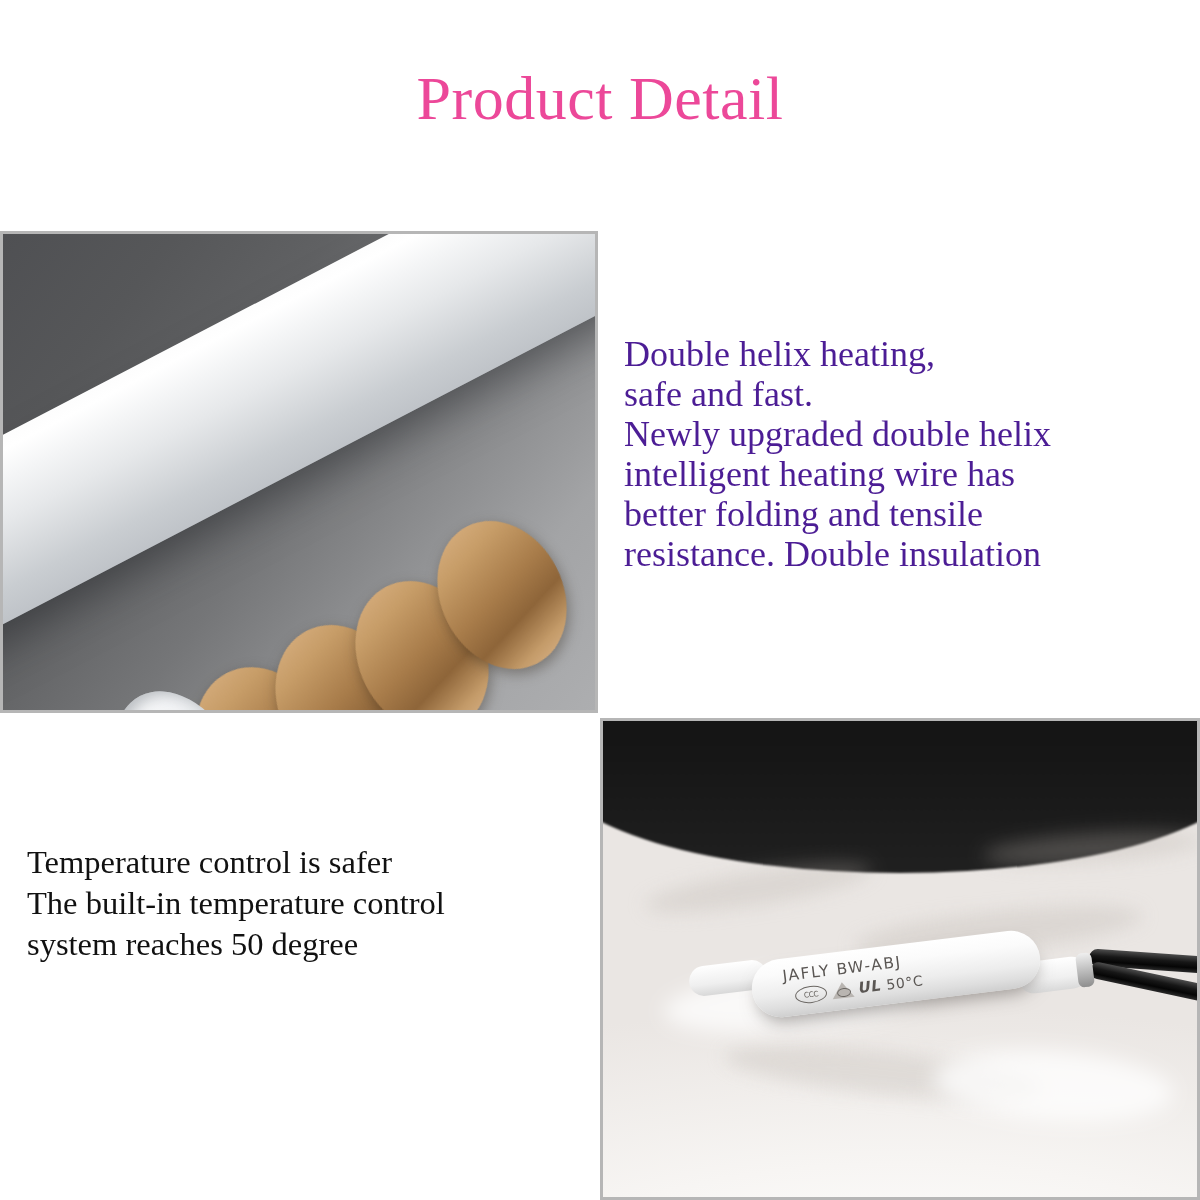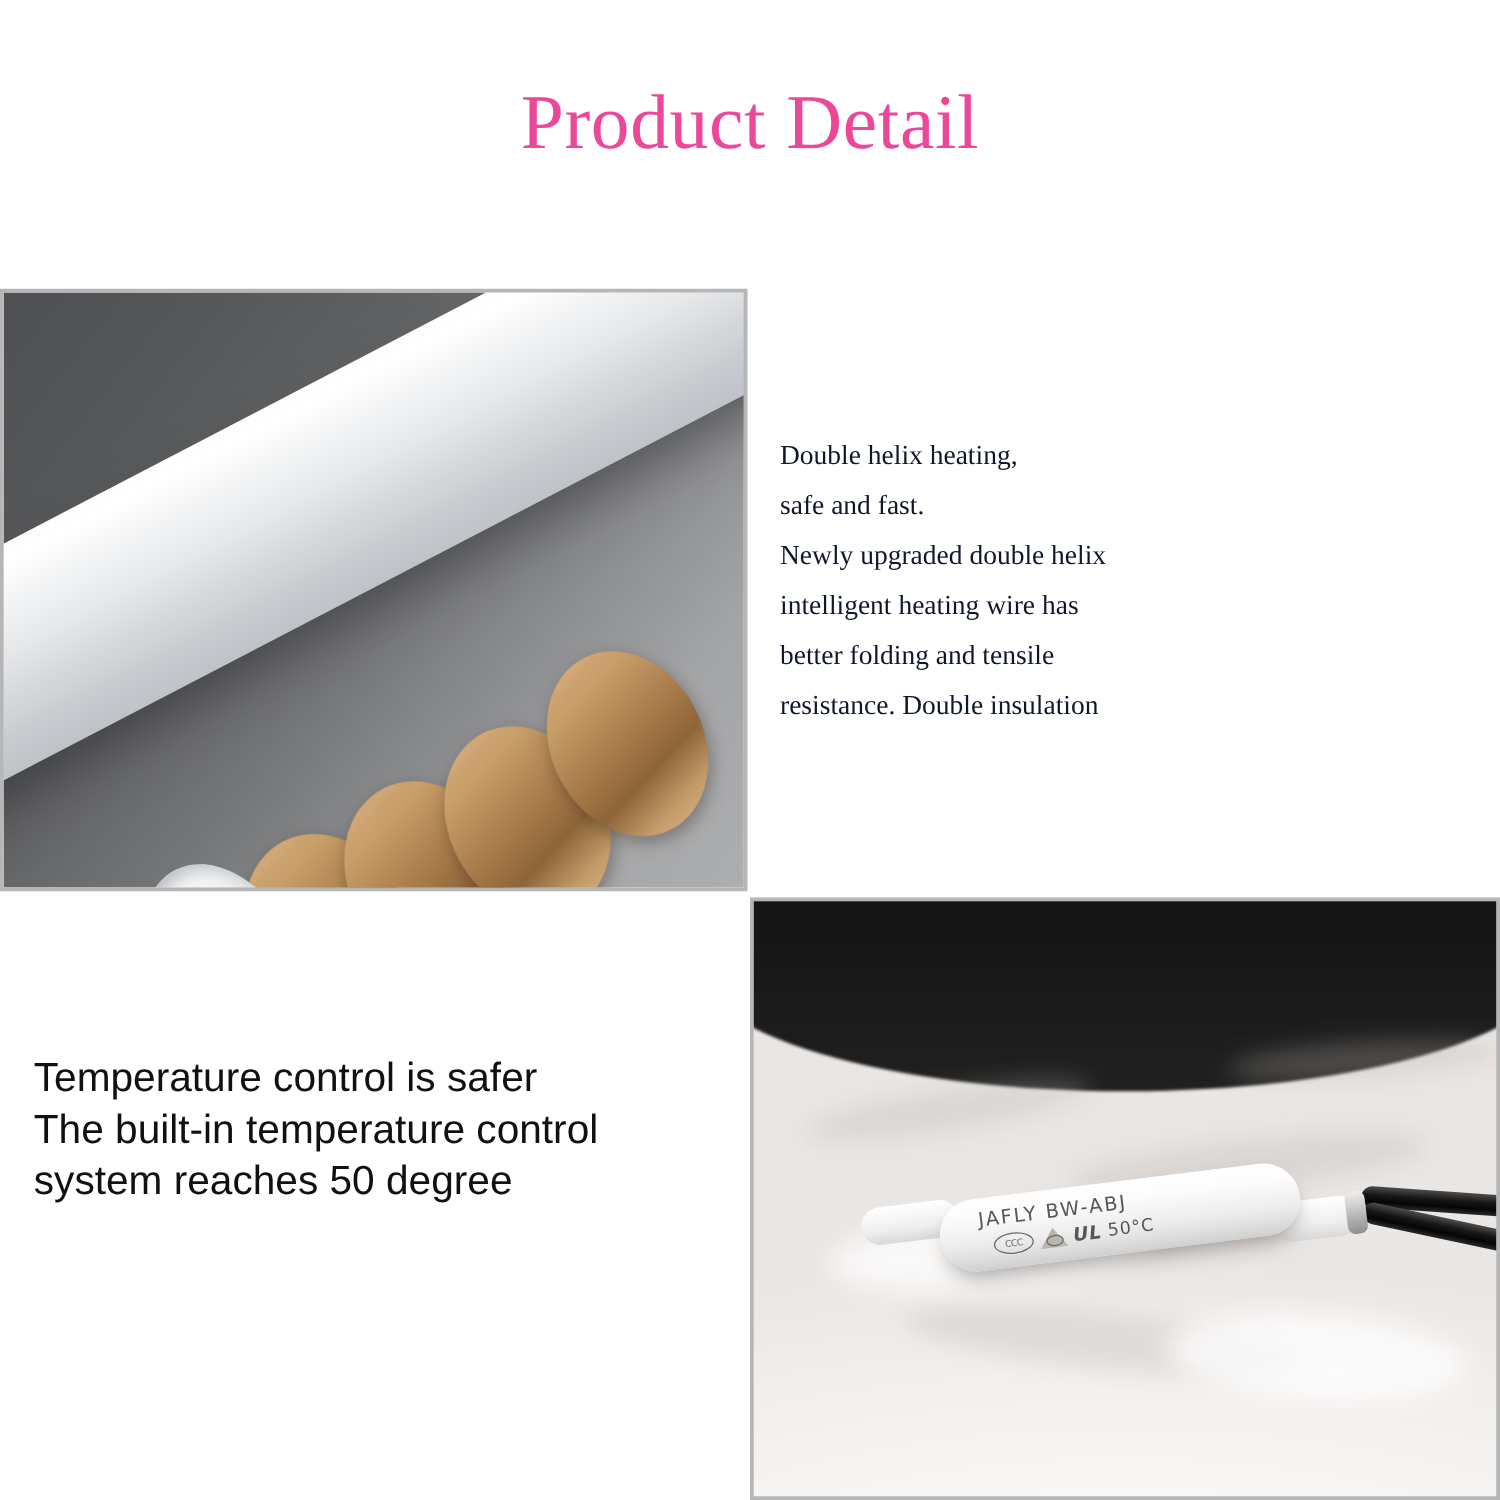--- a/index.html
+++ b/index.html
@@ -122,39 +122,39 @@
         #8e6539 66%,
         #c49b69 84%,
         #dcb68c 100%) border-box;
     filter: drop-shadow(0 5px 7px rgba(40,32,22,0.38));
   }
 
   
   .text-helix {
     position: absolute;
     left: 624px;
-    top: 344px;
+    top: 334px;
     width: 556px;
-    font-size: 22px;
+    font-size: 36px;
     line-height: 40px;
-    color: #0f172a;
+    color: #4c1d95;
     font-family: "Liberation Serif", "DejaVu Serif", serif;
     white-space: pre-line;
   }
 
   
   .text-temp {
     position: absolute;
     left: 27px;
     top: 842px;
     width: 566px;
     font-size: 32.5px;
     line-height: 41px;
     color: #111111;
-    font-family: Liberation Sans, sans-serif;
+    font-family: Liberation Serif, serif;
     white-space: pre-line;
   }
 
   
   .photo-thermostat {
     left: 600px;
     top: 718px;
     width: 600px;
     height: 482px;
     background: #efecea;

